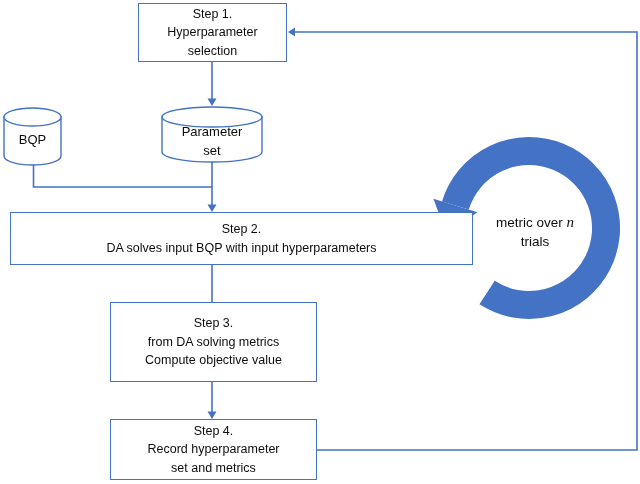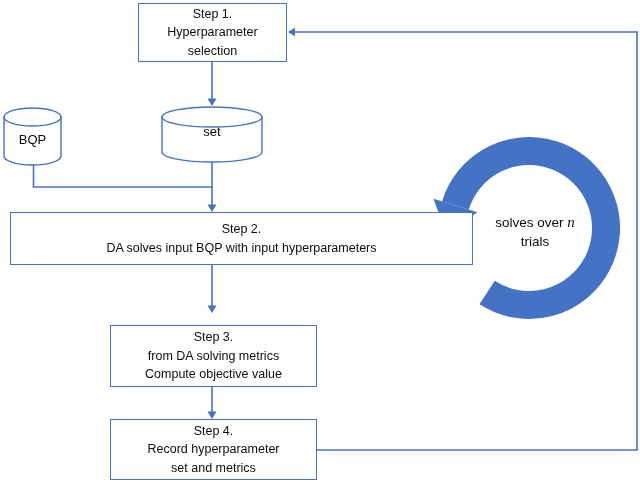--- a/index.html
+++ b/index.html
@@ -22,21 +22,21 @@
     flex-direction: column;
     align-items: center;
     justify-content: center;
     text-align: center;
     font-size: 12.5px;
     line-height: 18.5px;
   }
   .box .ln { display: block; white-space: nowrap; }
   #step1-box { left: 138px; top: 3px;   width: 149px; height: 59px; }
   #step2-box { left: 10px;  top: 212px; width: 463px; height: 53px; }
-  #step3-box { left: 110px; top: 325px; width: 207px; height: 62px; }
+  #step3-box { left: 110px; top: 302px; width: 207px; height: 80px; }
   #step4-box { left: 110px; top: 419px; width: 207px; height: 61px; }
   .cyl-label {
     position: absolute;
     text-align: center;
     font-size: 13px;
     line-height: 19px;
   }
   #bqp-label   { left: 4px;   top: 130px; width: 57px; }
   #param-label { left: 162px; top: 122px; width: 100px; }
   #loop-label {
@@ -111,21 +111,22 @@
 
   <div class="box" id="step4-box">
     <span class="ln">Step 4.</span>
     <span class="ln">Record hyperparameter</span>
     <span class="ln">set and metrics</span>
   </div>
 
   <div class="cyl-label" id="bqp-label">BQP</div>
 
   <div class="cyl-label" id="param-label">
+    <span class="ln" style="display:block">Parameter</span>
     <span class="ln" style="display:block">set</span>
   </div>
 
   <div id="loop-label">
-    <span style="display:block"><span>solves over </span><span class="math-var">n</span></span>
+    <span style="display:block"><span>metric over </span><span class="math-var">n</span></span>
     <span style="display:block">trials</span>
   </div>
 
 </div>
 
 </body></html>

